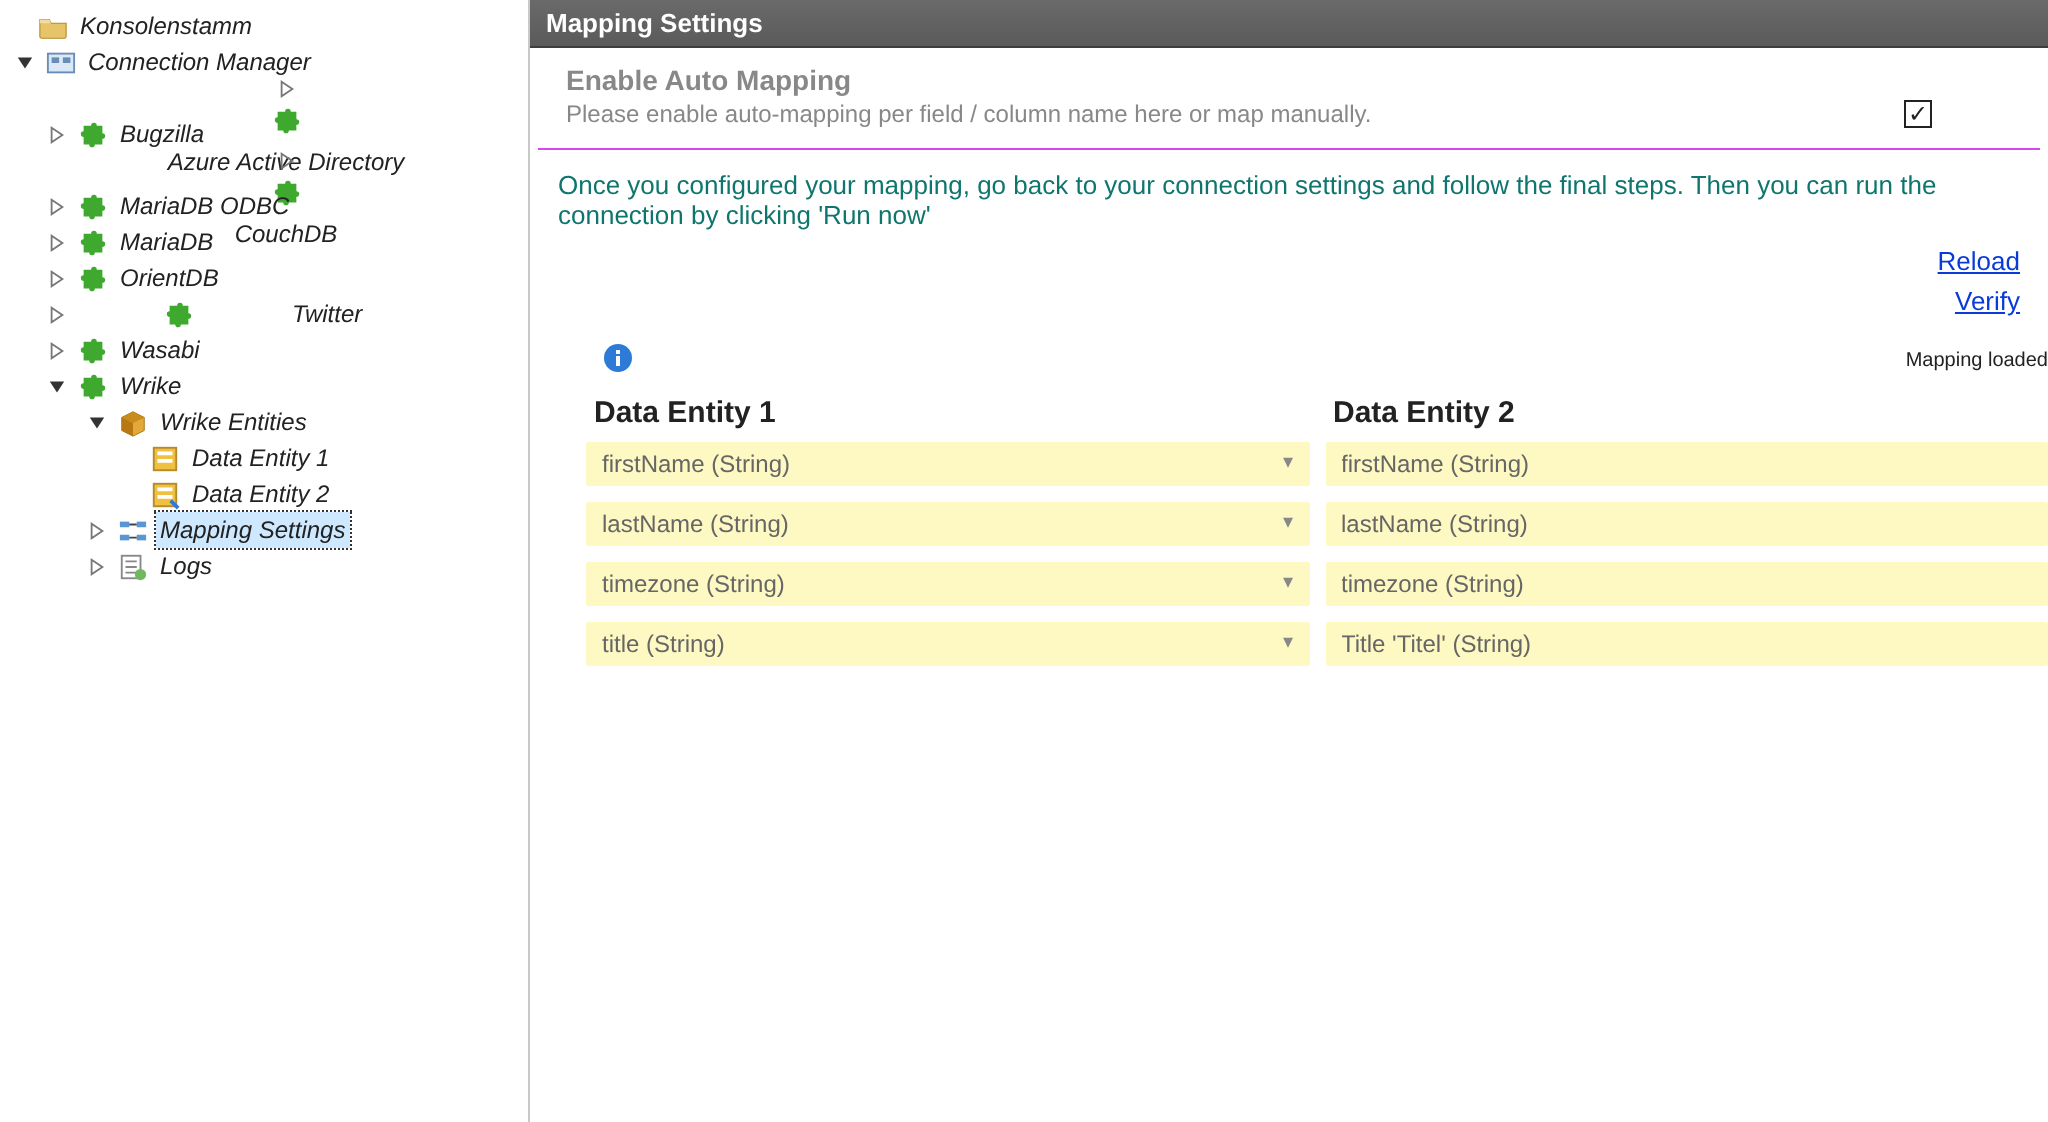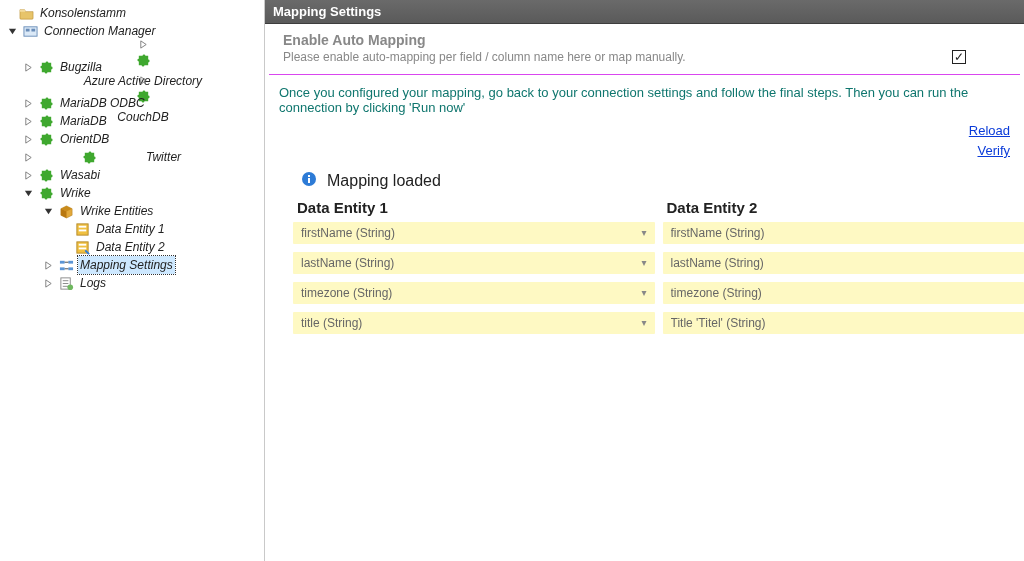--- a/index.html
+++ b/index.html
@@ -96,22 +96,23 @@
     text-decoration: underline;
     font-size: 13px;
     display: block;
     line-height: 20px;
   }
   .status-row {
     display: flex;
     align-items: center;
     gap: 10px;
     padding: 8px 0 6px 36px;
-    font-size: 16px;
+    font-size: 10px;
     color: #222;
+    justify-content: space-between;
   }
   .status-icon svg { width: 16px; height: 16px; }
   .entities {
     display: flex;
     gap: 8px;
     padding: 0 0 0 28px;
     width: 100%;
   }
   .entity-col { flex: 1; min-width: 0; }
   .entity-heading {

